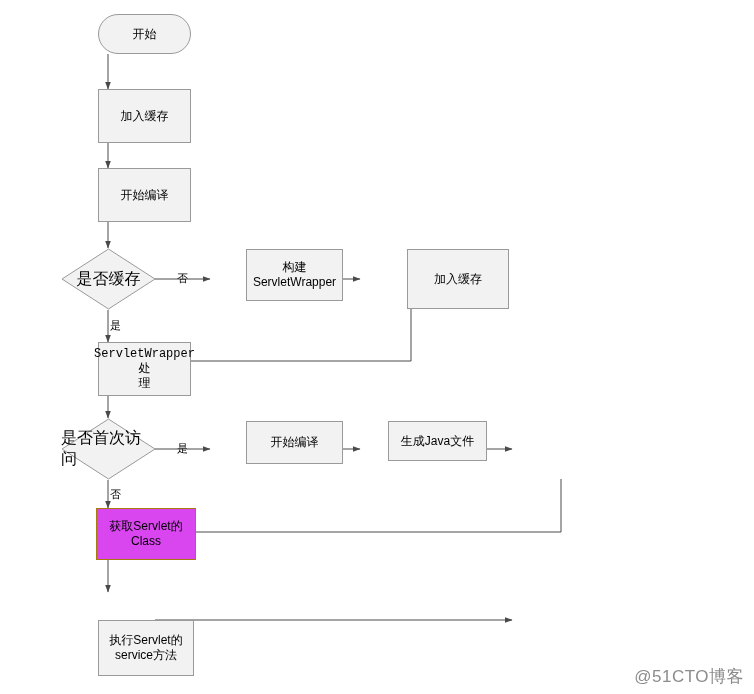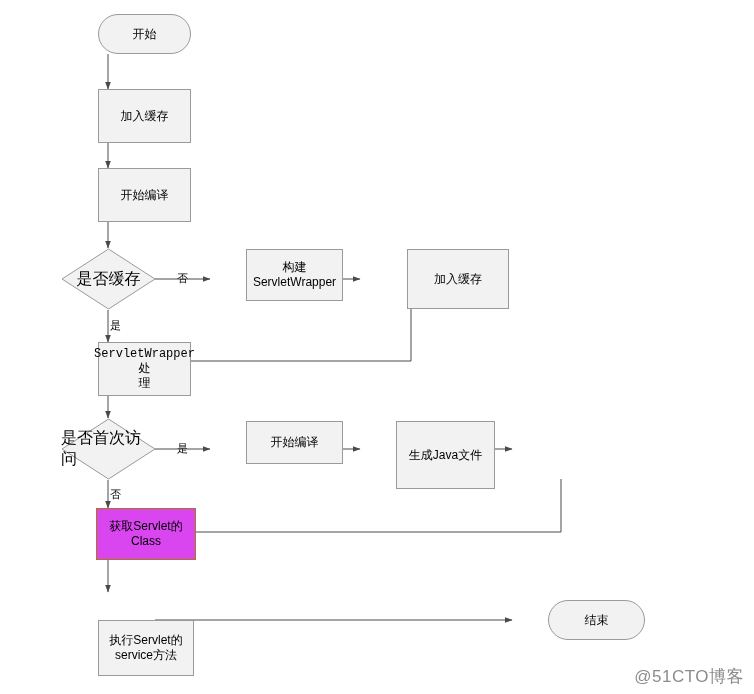--- a/index.html
+++ b/index.html
@@ -154,29 +154,28 @@
 
   <div class="diamond-wrap" style="left:61px; top:418px; width:95px; height:62px;">
     <svg width="95" height="62" viewBox="0 0 95 62">
       <polygon points="47.5,1 94,31 47.5,61 1,31" fill="#f2f2f2" stroke="#9a9a9a" stroke-width="1"></polygon>
     </svg>
     <div class="diamond-label">是否首次访问</div>
   </div>
 
   <div class="node rect" style="left:210px; top:421px; width:97px; height:43px;">开始编译</div>
 
-  <div class="node rect" style="left:360px; top:421px; width:99px; height:68px;">生成Java文件</div>
+  <div class="node rect" style="left:352px; top:421px; width:99px; height:40px;">生成Java文件</div>
 
 
   <div class="node rect highlight" style="left:60px; top:508px; width:100px; height:52px;">获取Servlet的Class</div>
 
   <div class="node rect" style="left:62px; top:620px; width:96px; height:56px;">执行Servlet的
 service方法</div>
 
-  <div class="node terminator" style="left:512px; top:600px; width:97px; height:40px;">结束</div>
 
   <div class="edge-label" style="left:177px; top:271px;">否</div>
 
   <div class="edge-label" style="left:110px; top:318px;">是</div>
 
   <div class="edge-label" style="left:177px; top:441px;">是</div>
 
   <div class="edge-label" style="left:110px; top:487px;">否</div>
 
   <div class="watermark">@51CTO博客</div>

